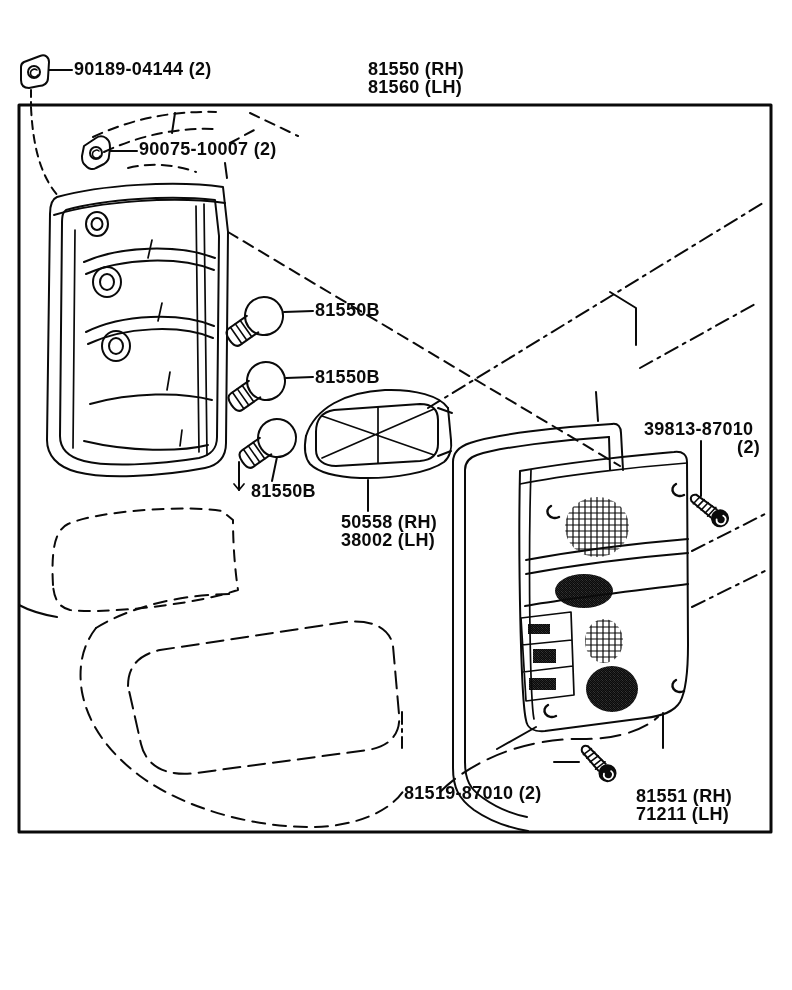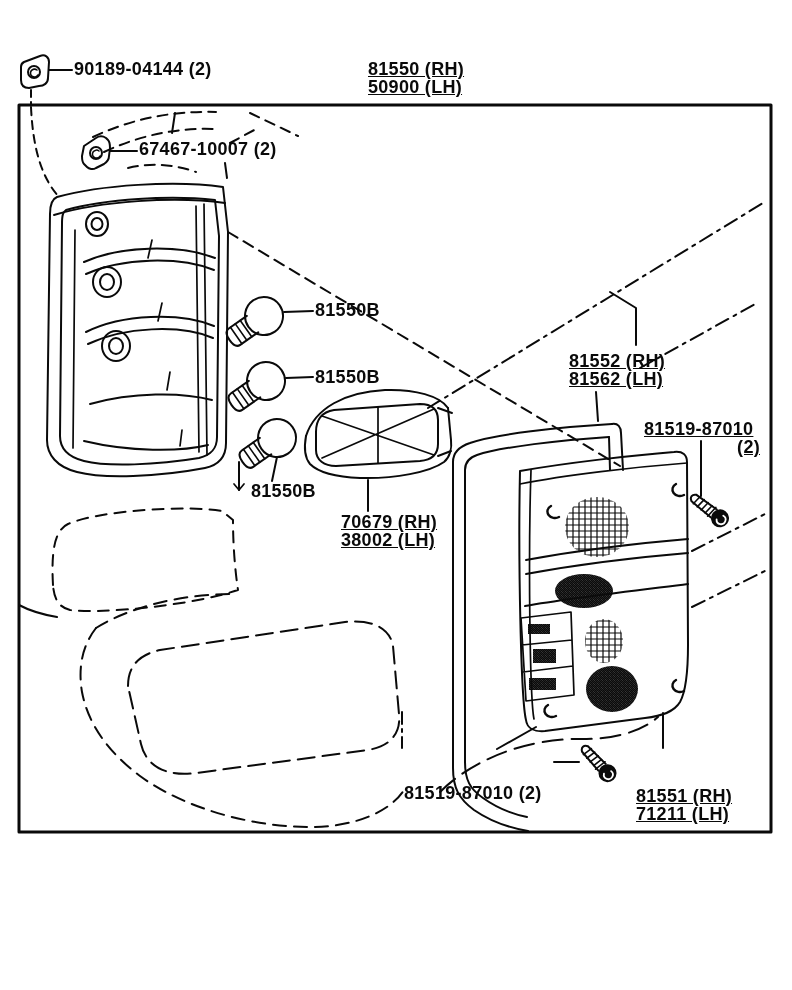--- a/index.html
+++ b/index.html
@@ -1,21 +1,21 @@
 <!DOCTYPE html>
 <html><head>
 <meta charset="utf-8">
 <style>
   html,body{margin:0;padding:0;background:#ffffff;}
   #stage{position:relative;width:792px;height:846px;background:#ffffff;overflow:hidden;
          font-family:"Liberation Sans","DejaVu Sans",sans-serif;color:#000;}
   #lineart{position:absolute;left:0;top:0;}
   .lbl{position:absolute;font-weight:bold;font-size:18px;line-height:18px;
        letter-spacing:0.3px;white-space:nowrap;color:#0a0a0a;}
-  .lbl .ln{display:block;text-decoration:underline;}
+  .lbl .ln{display:block;}
   .qty-right{text-align:right;}
   .code{font-size:13px;letter-spacing:0.5px;margin-top:46px;}
 </style>
 </head>
 <body>
 
 <div id="stage">
 
   <svg id="lineart" width="792" height="990" viewBox="0 0 792 990" fill="none" stroke="#0a0a0a" stroke-width="2" stroke-linejoin="round" stroke-linecap="round">
     <defs>
@@ -170,43 +170,39 @@
       <path d="M128,686 C128,667 138,655 160,650 L345,622 C372,619 390,628 393,646 L399,714 C401,733 391,746 368,750 L196,773 C166,777 146,766 141,744 Z" stroke-dasharray="17 8"></path>
       <path d="M402,712 L402,748" stroke-dasharray="12 5 3 5"></path>
       <path d="M440,792 C470,762 520,740 575,739 C610,740 640,733 658,717" stroke-dasharray="20 9"></path>
     </g>
   </svg>
 
   <div class="lbl" style="left:74px;top:60px">90189-04144 (2)</div>
 
   <div class="lbl" style="left:368px;top:60px">
     <span class="ln">81550 (RH)</span>
-    <span class="ln">50900 (LH)</span>
-  </div>
-
-  <div class="lbl" style="left:139px;top:140px">67467-10007 (2)</div>
+    <span class="ln">81560 (LH)</span>
+  </div>
+
+  <div class="lbl" style="left:139px;top:140px">90075-10007 (2)</div>
 
   <div class="lbl" style="left:315px;top:301px">81550B</div>
 
   <div class="lbl" style="left:315px;top:368px">81550B</div>
 
   <div class="lbl" style="left:251px;top:482px">81550B</div>
 
-  <div class="lbl" style="left:569px;top:352px">
-    <span class="ln">81552 (RH)</span>
-    <span class="ln">81562 (LH)</span>
-  </div>
 
   <div class="lbl" style="left:644px;top:420px;width:116px">
-    <span class="ln">81519-87010</span>
+    <span class="ln">39813-87010</span>
     <span class="ln qty-right">(2)</span>
   </div>
 
   <div class="lbl" style="left:341px;top:513px">
-    <span class="ln">70679 (RH)</span>
+    <span class="ln">50558 (RH)</span>
     <span class="ln">38002 (LH)</span>
   </div>
 
   <div class="lbl" style="left:404px;top:784px">81519-87010 (2)</div>
 
   <div class="lbl" style="left:636px;top:787px">
     <span class="ln">81551 (RH)</span>
     <span class="ln">71211 (LH)</span>
   </div>
 

